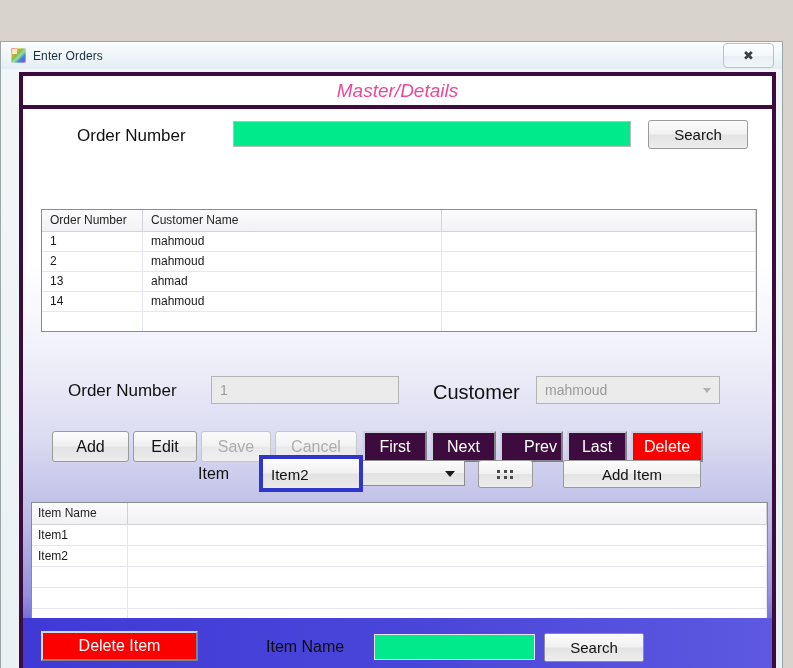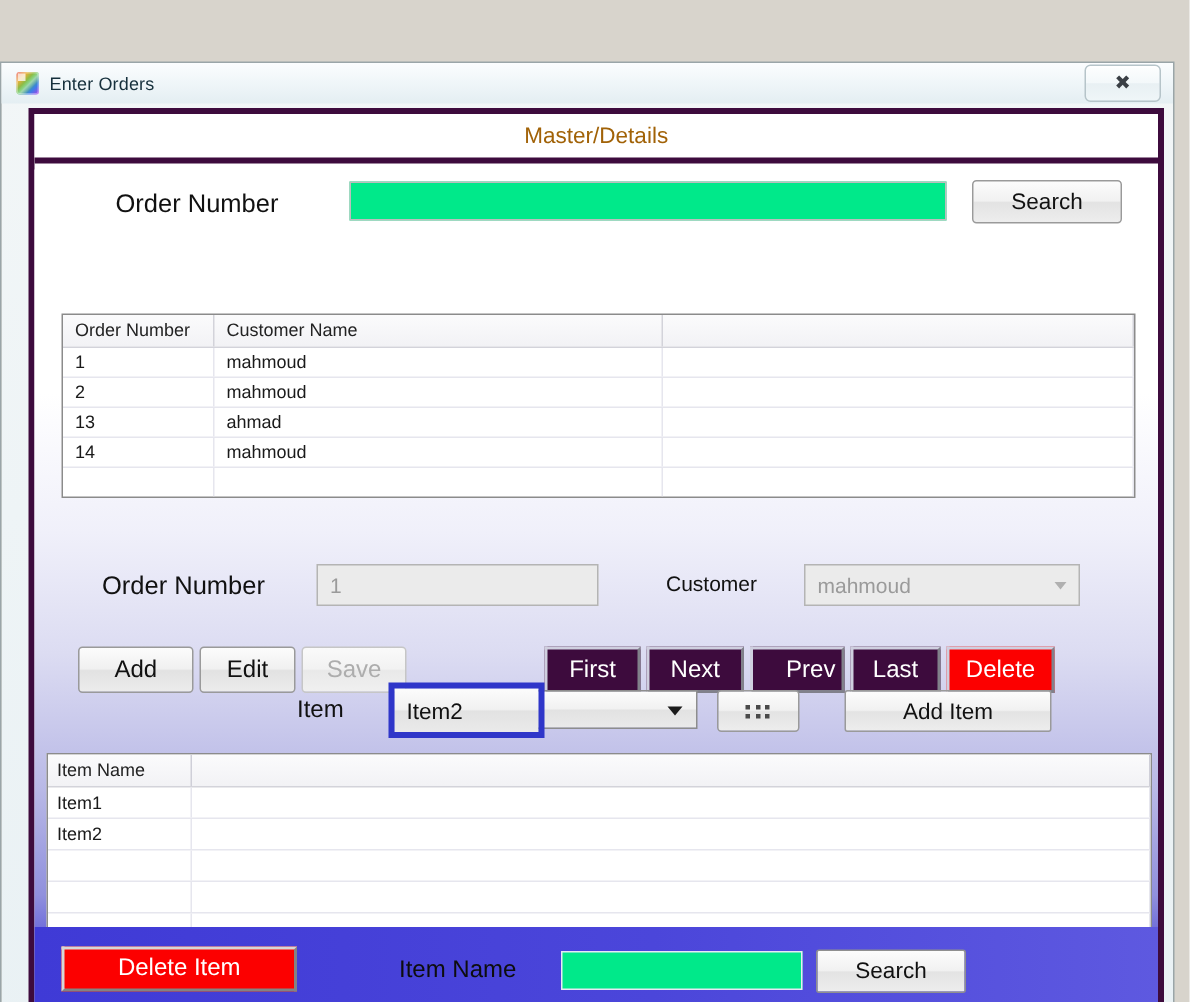--- a/index.html
+++ b/index.html
@@ -55,21 +55,21 @@
     box-sizing:border-box;
     background:#fff;
   }
   .form-header{
     position:absolute;left:0;top:0;width:100%;height:33px;
     background:#ffffff;
     border-bottom:4px solid #3d0b3d;
     box-sizing:border-box;
     display:flex;align-items:center;justify-content:center;
   }
-  .form-title{font-size:15px;color:#a16207;}
+  .form-title{font-size:19px;color:#ec4899;font-style:italic;}
 
   .body-area{
     position:absolute;left:0;top:37px;right:0;bottom:0;
     background:linear-gradient(to bottom,#ffffff 0%,#ffffff 26%,#f0f0fa 42%,#dcdcf2 56%,#b8b8e6 72%,#9090dd 84%,#4a45d8 93%,#3f3ad6 100%);
     overflow:hidden;
   }
 
   
   .row-search{position:absolute;left:0;top:8px;width:100%;height:34px;}
   .lbl-order-top{position:absolute;left:54px;top:5px;font-size:17px;color:#111;}
@@ -111,21 +111,21 @@
   .c2{width:299px;flex:none;}
   .c3{flex:1;}
 
   
   .lbl-order2{position:absolute;left:45px;top:268px;font-size:17px;color:#111;}
   .inp-order2{
     position:absolute;left:188px;top:263px;width:188px;height:28px;
     background:#ebebeb;border:1px solid #b4b4b4;box-sizing:border-box;
     font-size:14px;color:#9a9a9a;padding:5px 0 0 8px;
   }
-  .lbl-customer{position:absolute;left:421px;top:268px;font-size:14px;color:#111;}
+  .lbl-customer{position:absolute;left:410px;top:268px;font-size:20px;color:#111;}
   .cmb-customer{
     position:absolute;left:513px;top:263px;width:184px;height:28px;
     background:#ebebeb;border:1px solid #b4b4b4;box-sizing:border-box;
   }
   .cmb-customer .val{font-size:14px;color:#9a9a9a;padding:5px 0 0 8px;}
   .cmb-customer .arw{
     position:absolute;right:8px;top:11px;
     border-left:4px solid transparent;border-right:4px solid transparent;
     border-top:5px solid #b0b0b0;
   }
@@ -288,20 +288,21 @@
       <span class="lbl-customer">Customer</span>
       <div class="cmb-customer">
         <div class="val">mahmoud</div>
         <span class="arw"></span>
       </div>
 
       <div class="navrow">
         <div class="nbtn gray" style="left:29px;width:77px;">Add</div>
         <div class="nbtn gray" style="left:110px;width:64px;">Edit</div>
         <div class="nbtn gray disabled" style="left:178px;width:70px;">Save</div>
+        <div class="nbtn gray disabled" style="left:252px;width:82px;">Cancel</div>
         <div class="nbtn purple" style="left:340px;width:64px;">First</div>
         <div class="nbtn purple" style="left:408px;width:65px;">Next</div>
         <div class="nbtn purple" style="left:477px;width:63px;padding-left:18px;">Prev</div>
         <div class="nbtn purple" style="left:544px;width:60px;">Last</div>
         <div class="nbtn red" style="left:608px;width:72px;">Delete</div>
       </div>
 
       <span class="lbl-item">Item</span>
       <div class="cmb-item">
         <span class="arw2"></span>

